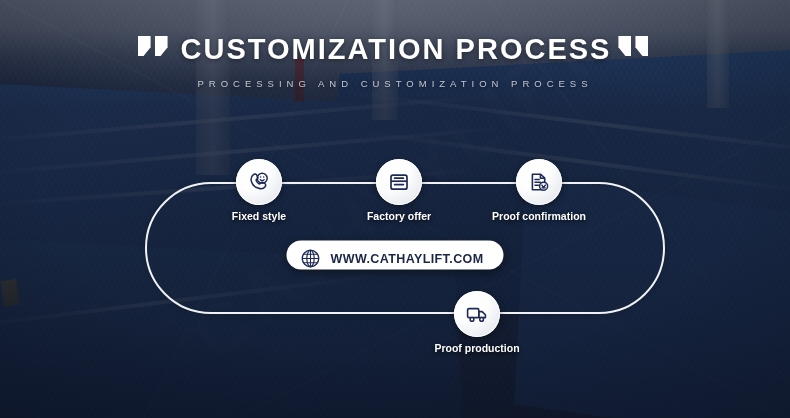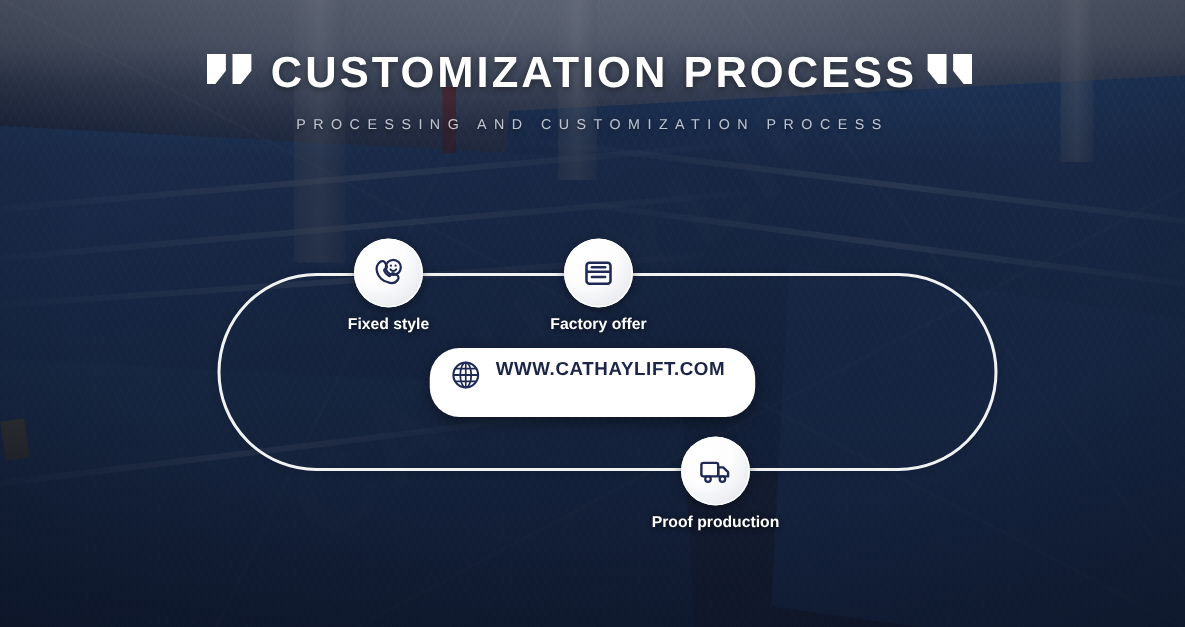--- a/index.html
+++ b/index.html
@@ -197,22 +197,22 @@
     text-shadow:0 1px 4px rgba(0,0,0,0.72);
   }
   .node.top .node-label { top:51px; }
   .node.bottom .node-label { top:51px; }
 
   
   .site-badge {
     position:absolute; left:50%; top:255px;
     transform:translate(-50%,-50%);
     z-index:30;
-    display:flex; align-items:flex-start; gap:9px;
-    padding:7px 20px 17px 13px;
+    display:flex; align-items:center; gap:9px;
+    padding:7px 20px 0 13px;
     background:#ffffff;
     border-radius:20px;
     box-shadow:0 3px 10px rgba(0,0,0,0.42);
   }
   .site-badge .globe { display:block; flex:0 0 auto; }
   .site-badge .url {
     font-size:12.5px; font-weight:700; letter-spacing:.4px;
     color:#1b2547;
     white-space:nowrap;
   }
@@ -283,20 +283,35 @@
         <path d="M6.4 4.6c1.3-1 2.7-.6 3.3.5l1 1.9c.4.8.2 1.5-.5 2l-.8.6c-.3.3-.4.6-.2 1 .5 1.3 1.6 2.6 2.9 3.3.4.2.8.1 1-.2l.6-.8c.5-.7 1.2-.9 2-.5l1.9 1c1.1.6 1.5 2 .5 3.3-1.5 2-4.2 2.5-6.8 1.3C8 17.5 5.3 14.5 4.4 11.4 3.6 8.6 4.5 6.1 6.4 4.6Z" stroke="#1e2a55" stroke-width="1.5" stroke-linejoin="round"></path>
         <circle cx="15.2" cy="8.2" r="5.0" stroke="#1e2a55" stroke-width="1.5" fill="none"></circle>
         <circle cx="13.6" cy="7.1" r="0.75" fill="#1e2a55"></circle>
         <circle cx="16.7" cy="7.1" r="0.75" fill="#1e2a55"></circle>
         <path d="M13.3 9.6c.5.7 1.2 1.1 1.9 1.1s1.4-.4 1.9-1.1" stroke="#1e2a55" stroke-width="1.3" stroke-linecap="round" fill="none"></path>
       </svg>
     </div>
     <div class="node-label">Fixed style</div>
   </div>
 
+  <div class="node top" style="left:539px; top:182px;">
+    <div class="bubble">
+      <svg width="24" height="24" viewBox="0 0 24 24" fill="none">
+        <path d="M5.4 4.2h8.3l4 3.9v11.7H5.4V4.2Z" stroke="#1e2a55" stroke-width="1.6" stroke-linejoin="round"></path>
+        <path d="M13.4 4.3v3.9h4.1" stroke="#1e2a55" stroke-width="1.5" stroke-linejoin="round"></path>
+        <line x1="8" y1="9.4" x2="12.2" y2="9.4" stroke="#1e2a55" stroke-width="1.5" stroke-linecap="round"></line>
+        <line x1="8" y1="12.3" x2="13.4" y2="12.3" stroke="#1e2a55" stroke-width="1.5" stroke-linecap="round"></line>
+        <line x1="8" y1="15.2" x2="11.4" y2="15.2" stroke="#1e2a55" stroke-width="1.5" stroke-linecap="round"></line>
+        <circle cx="16.6" cy="16.2" r="4.0" fill="#ffffff" stroke="#1e2a55" stroke-width="1.5"></circle>
+        <path d="M14.9 15.1l1.7 2.6 1.7-2.6" stroke="#1e2a55" stroke-width="1.4" stroke-linecap="round" stroke-linejoin="round" fill="none"></path>
+        <line x1="14.9" y1="17.9" x2="18.3" y2="17.9" stroke="#1e2a55" stroke-width="1.2" stroke-linecap="round"></line>
+      </svg>
+    </div>
+    <div class="node-label">Proof confirmation</div>
+  </div>
 
 
   <div class="node bottom" style="left:477px; top:314px;">
     <div class="bubble">
       <svg width="24" height="24" viewBox="0 0 24 24" fill="none">
         <rect x="2.6" y="6.6" width="11.2" height="9.0" rx="1.4" stroke="#1e2a55" stroke-width="1.6"></rect>
         <path d="M13.8 9.6h3.3l3.3 3.2v2.8h-6.6V9.6Z" stroke="#1e2a55" stroke-width="1.6" stroke-linejoin="round"></path>
         <circle cx="7.0" cy="17.4" r="1.85" fill="#ffffff" stroke="#1e2a55" stroke-width="1.5"></circle>
         <circle cx="16.6" cy="17.4" r="1.85" fill="#ffffff" stroke="#1e2a55" stroke-width="1.5"></circle>
       </svg>

